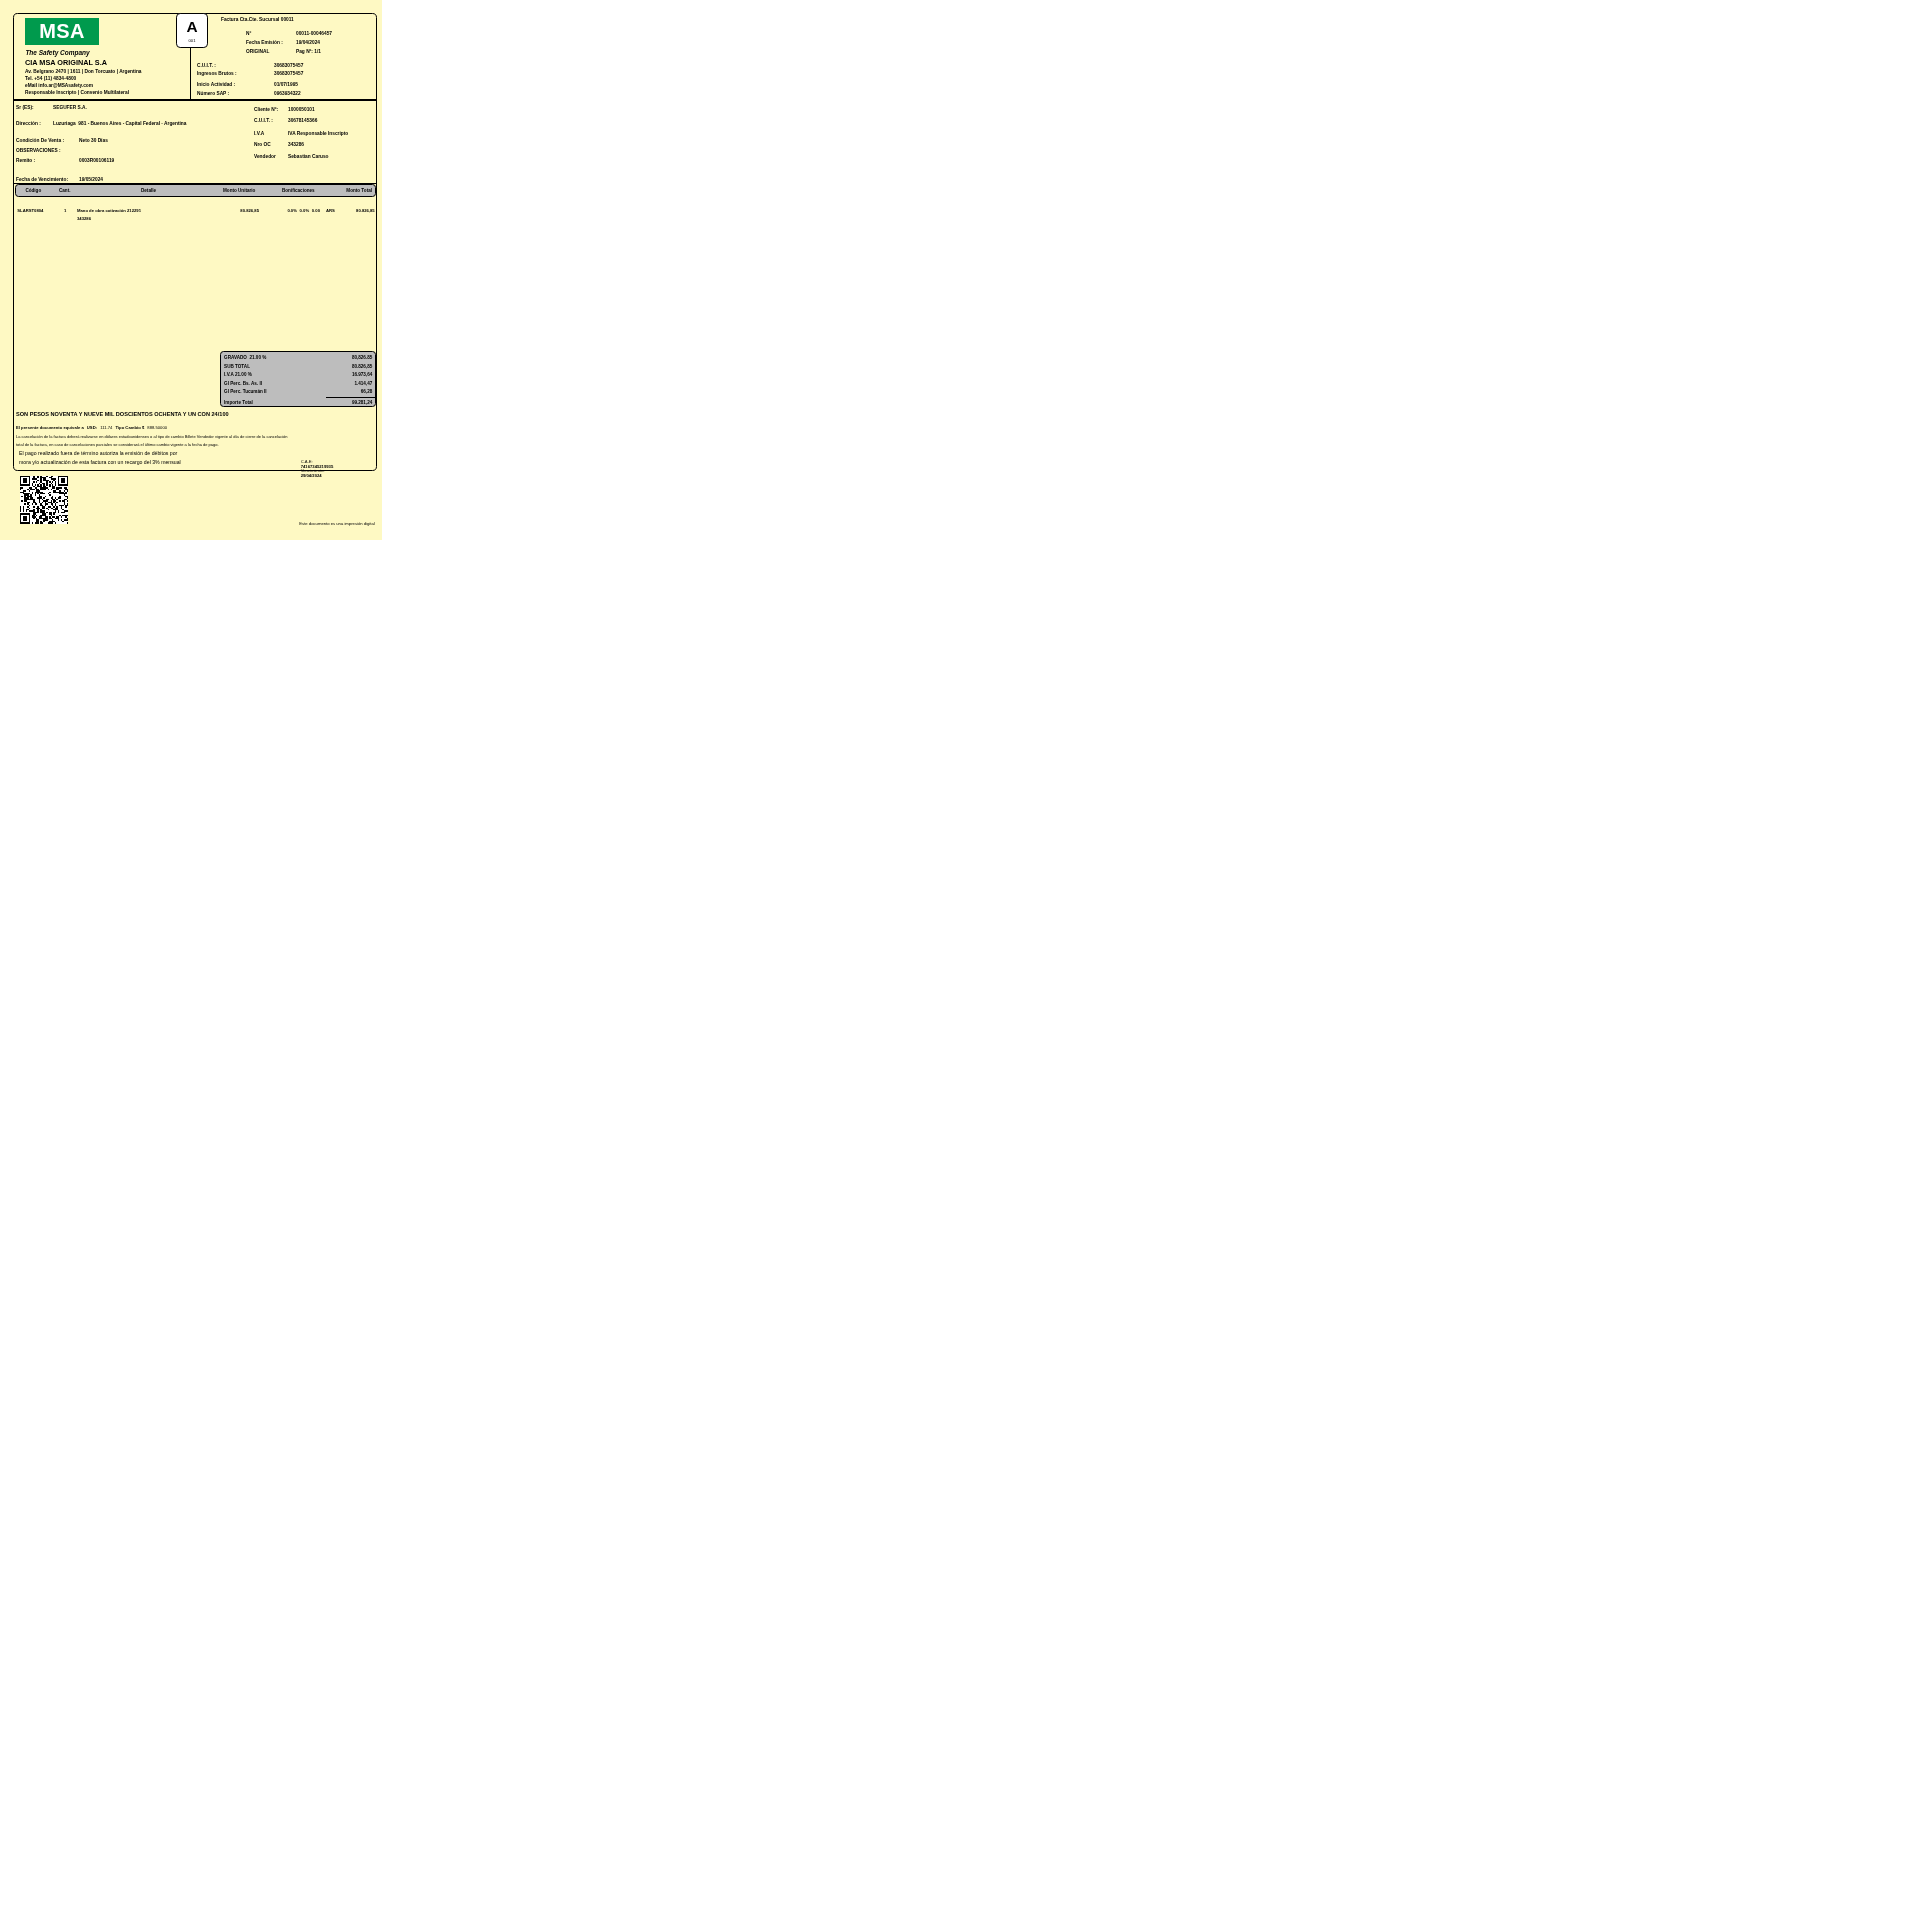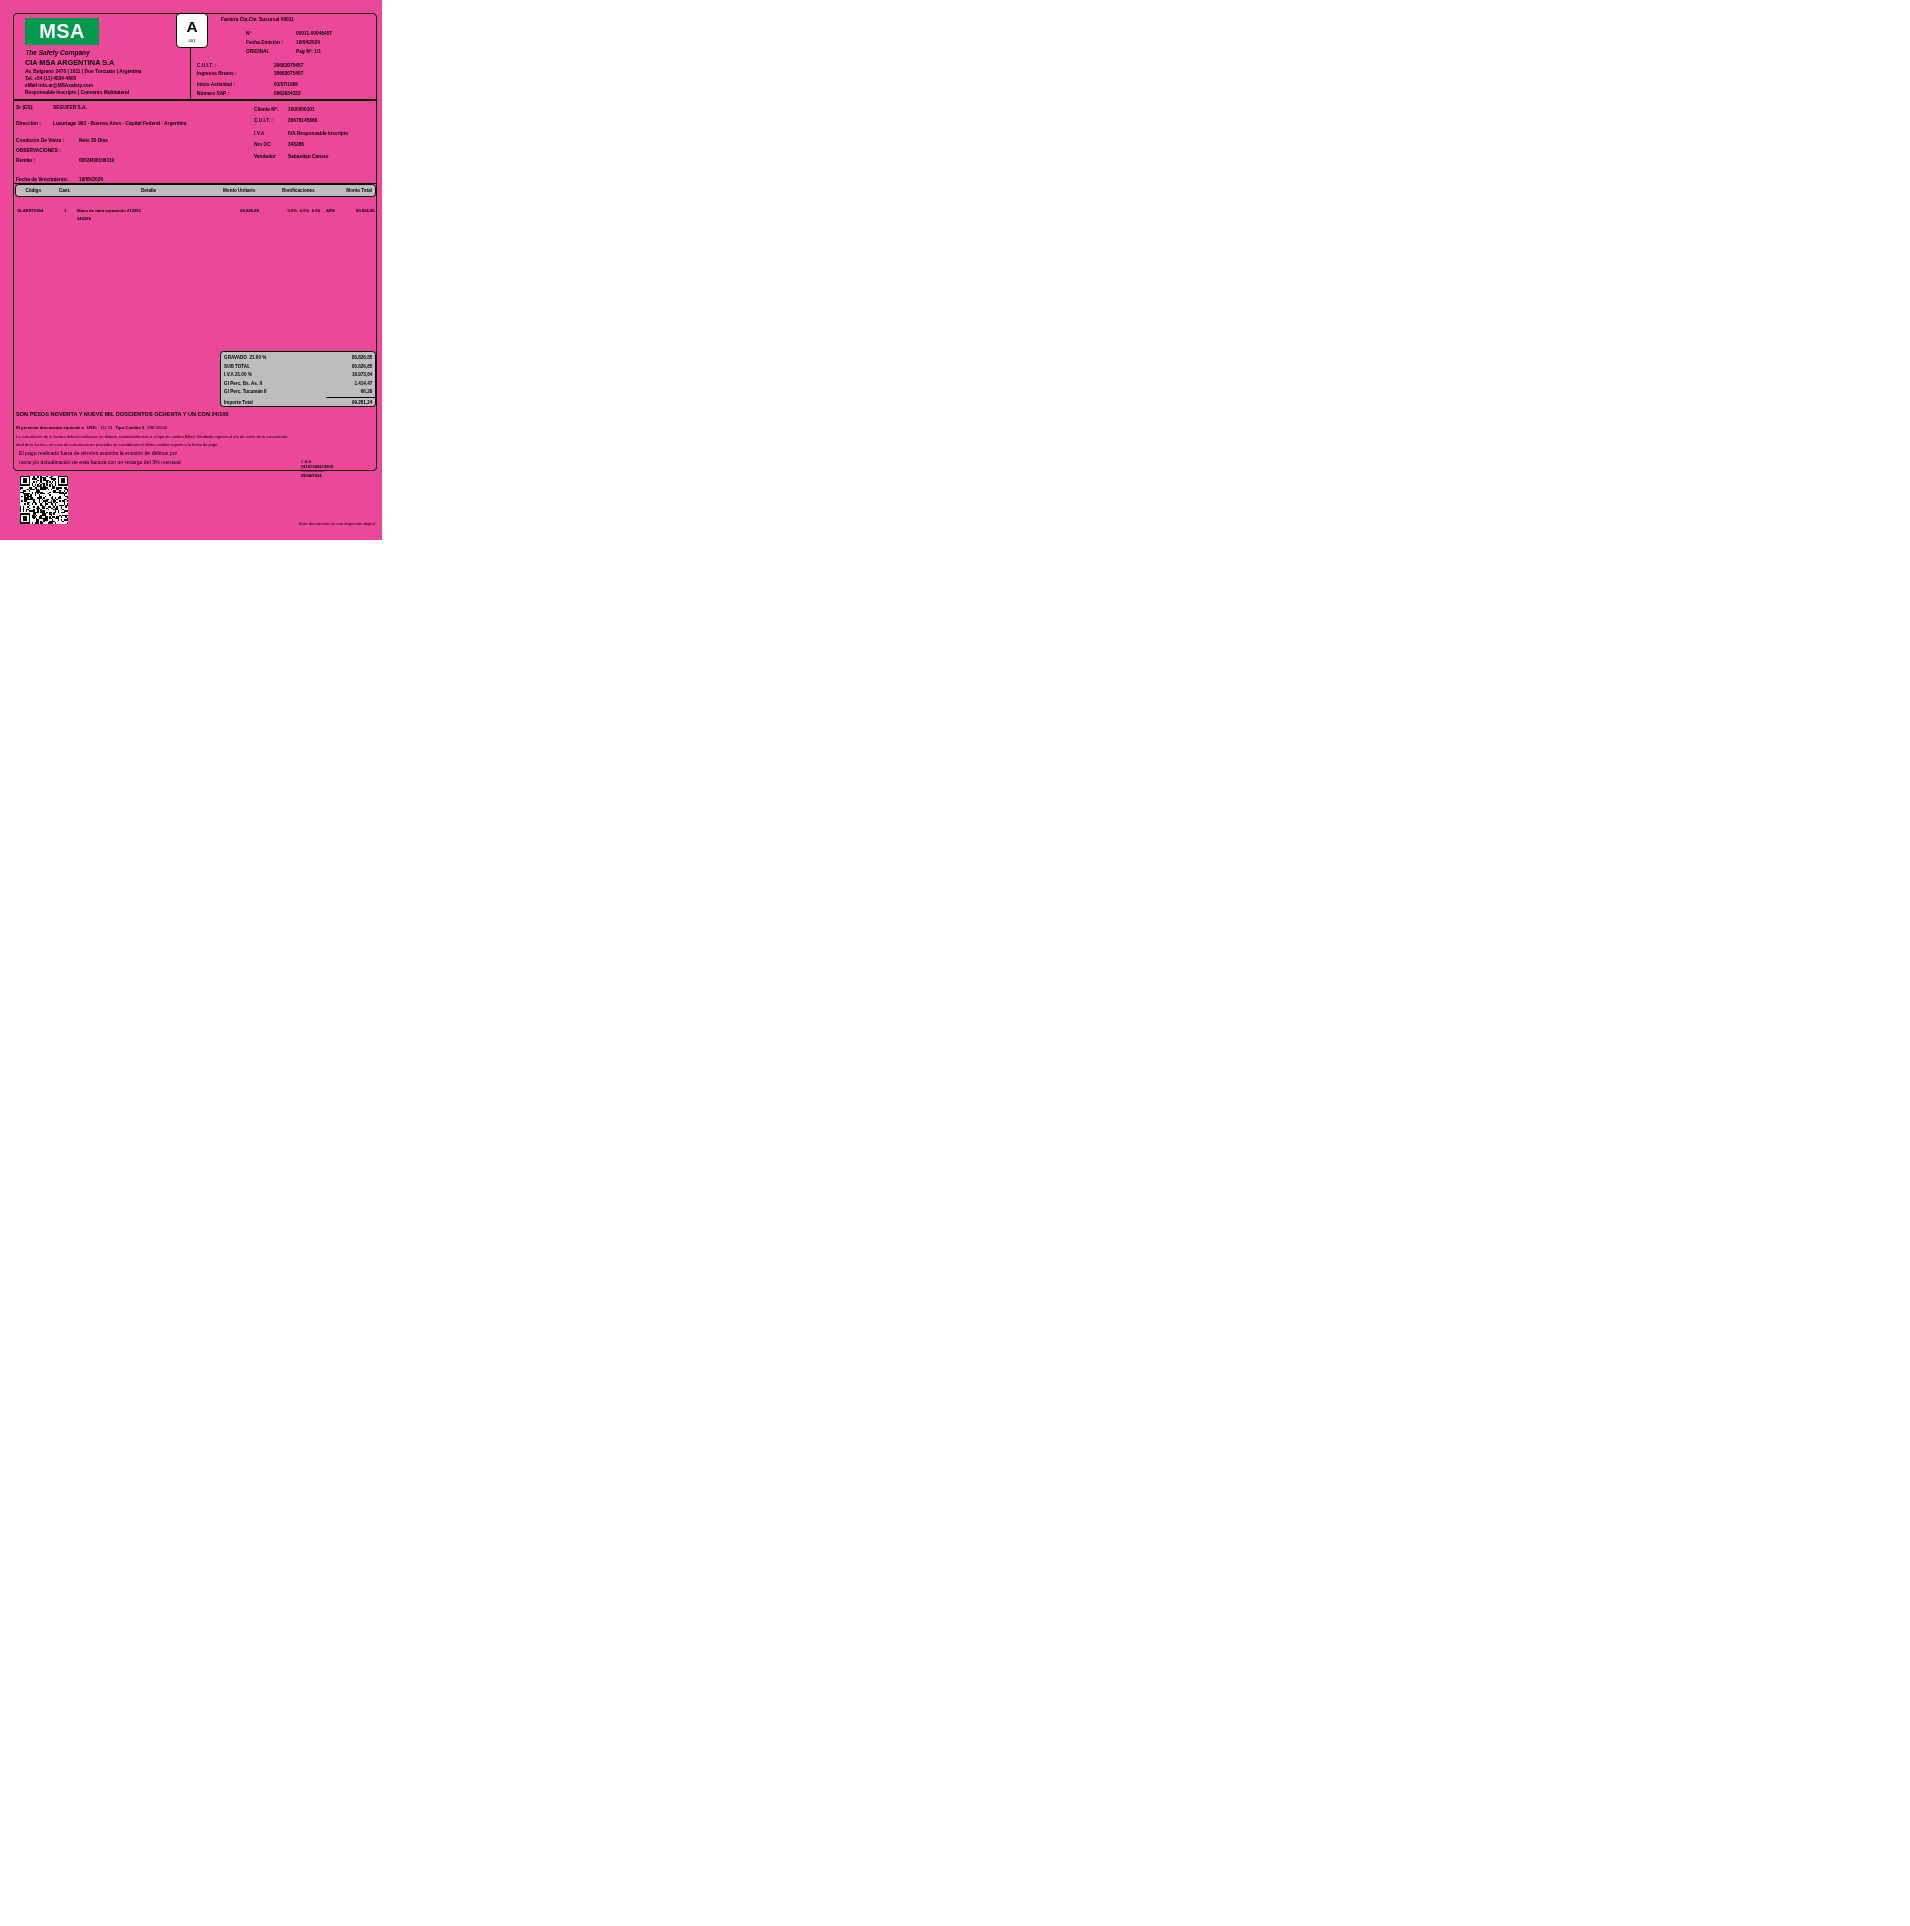--- a/index.html
+++ b/index.html
@@ -1,17 +1,17 @@
 <!DOCTYPE html>
 <html style="font-size:6.2px"><head>
 <meta charset="utf-8">
 <style>
   html,body{margin:0;padding:0;background:#fff}
   *{box-sizing:border-box}
-  .page{position:relative;width:382px;height:540px;background:#ec4899;overflow:hidden;
+  .page{position:relative;width:382px;height:540px;background:#fef9c3;overflow:hidden;
         font-family:"Liberation Sans",sans-serif;color:#000}
   .abs{position:absolute;line-height:1.15;white-space:pre}
   .b{font-weight:bold}
   .i{font-style:italic}
   .f19{font-size:7.3px}
   .f17{font-size:6.5px}
   .f14{font-size:5.6px}
   .f13{font-size:5.2px}
   .f12{font-size:4.8px}
   .f12s{font-size:4.6px}
@@ -43,21 +43,21 @@
   <div class="outer"></div>
   <div class="hline" style="left:12.7px;top:99px;width:364px;height:1.5px"></div>
   <div class="hline" style="left:12.7px;top:183px;width:364px;height:1.2px"></div>
   <div class="vline" style="left:190px;top:47px;width:1.2px;height:52px"></div>
 
   <div class="logo-green">
     <span>MSA</span>
   </div>
   <div class="abs b i f17" style="left:25.4px;top:49px">The Safety Company</div>
 
-  <div class="abs b f19" style="left:25px;top:59px">CIA MSA ARGENTINA S.A</div>
+  <div class="abs b f19" style="left:25px;top:59px">CIA MSA ORIGINAL S.A</div>
   <div class="abs b f12" style="left:25px;top:69px">Av. Belgrano 2470 | 1611 | Don Torcuato | Argentina</div>
   <div class="abs b f12" style="left:25px;top:76px">Tel. +54 (11) 4834-4800</div>
   <div class="abs b f12" style="left:25px;top:83px">eMail info.ar@MSAsafety.com</div>
   <div class="abs b f12" style="left:25px;top:90px">Responsable Inscripto | Convenio Multilateral</div>
 
   <div class="abox">
     <div class="abs b" style="left:0;right:0;top:3.9px;font-size:15.4px;text-align:center">A</div>
     <div class="abs f11" style="left:0;right:0;top:25px;text-align:center">001</div>
   </div>
 

